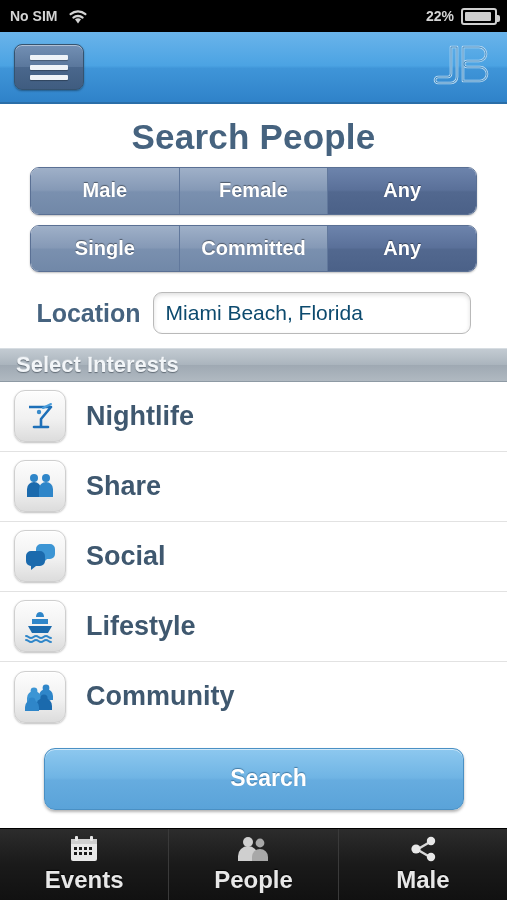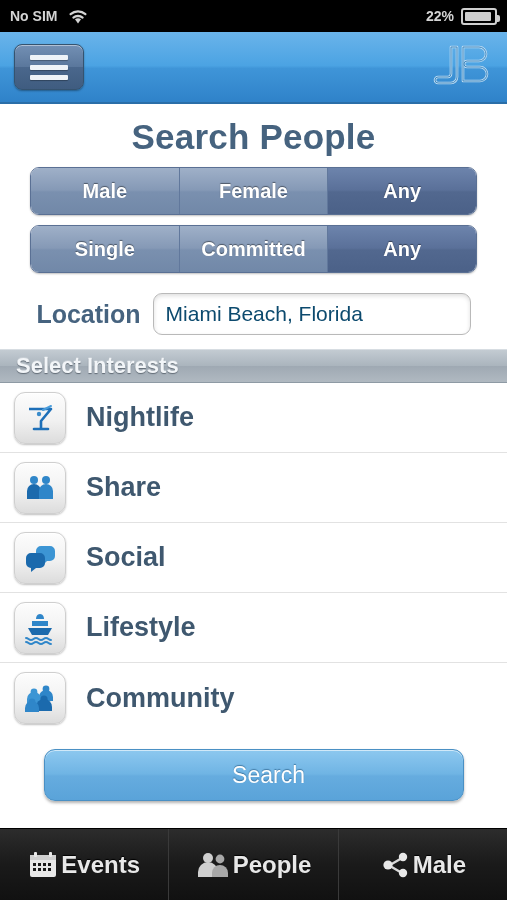--- a/index.html
+++ b/index.html
@@ -99,36 +99,36 @@
     background:linear-gradient(to bottom,#fdfdfd 0%,#f1f1f1 55%,#dcdcdc 100%);
     border:1px solid #cfcfcf;
     box-shadow:inset 0 1px 0 #fff, 0 1px 2px rgba(0,0,0,.25);
     display:flex; align-items:center; justify-content:center;
   }
   .tile svg { display:block; }
   .row-label { font-size:27px; font-weight:bold; color:#3f586f; }
 
   .search-wrap { padding:16px 22px 18px; display:flex; justify-content:center; }
   .search-btn {
-    width:420px; height:52px; border-radius:11px; border:1px solid #4a90c4;
+    width:420px; height:62px; border-radius:11px; border:1px solid #4a90c4;
     background:linear-gradient(to bottom,#8dc8ef 0%,#6fb4e4 48%,#66acdf 52%,#5aa3d9 100%);
     box-shadow:inset 0 1px 0 rgba(255,255,255,.6), 0 2px 3px rgba(0,0,0,.3);
     display:flex; align-items:center; justify-content:center;
-    font-size:23px; font-weight:normal; color:#fff;
+    font-size:23px; font-weight:bold; color:#fff;
     text-shadow:0 -1px 1px rgba(20,70,110,.55); cursor:pointer;padding-left:30px;
   }
 
   
   .tabbar {
     height:72px; flex:none; display:flex;
     background:linear-gradient(to bottom,#2c2c2c 0%,#1a1a1a 50%,#111 100%);
     border-top:1px solid #000;
   }
   .tab {
-    flex:1; display:flex; flex-direction:row; align-items:center; justify-content:center; gap:3px;
+    flex:1; display:flex; flex-direction:column; align-items:center; justify-content:center; gap:3px;
     border-right:1px solid #3a3a3a; cursor:pointer;
   }
   .tab:last-child { border-right:none; }
   .tab-label { font-size:24px; font-weight:bold; color:#e8e8e8; text-shadow:0 -1px 1px #000; }
   .tab svg { display:block; }
 </style>
 </head>
 <body>
 
 <div id="app">

